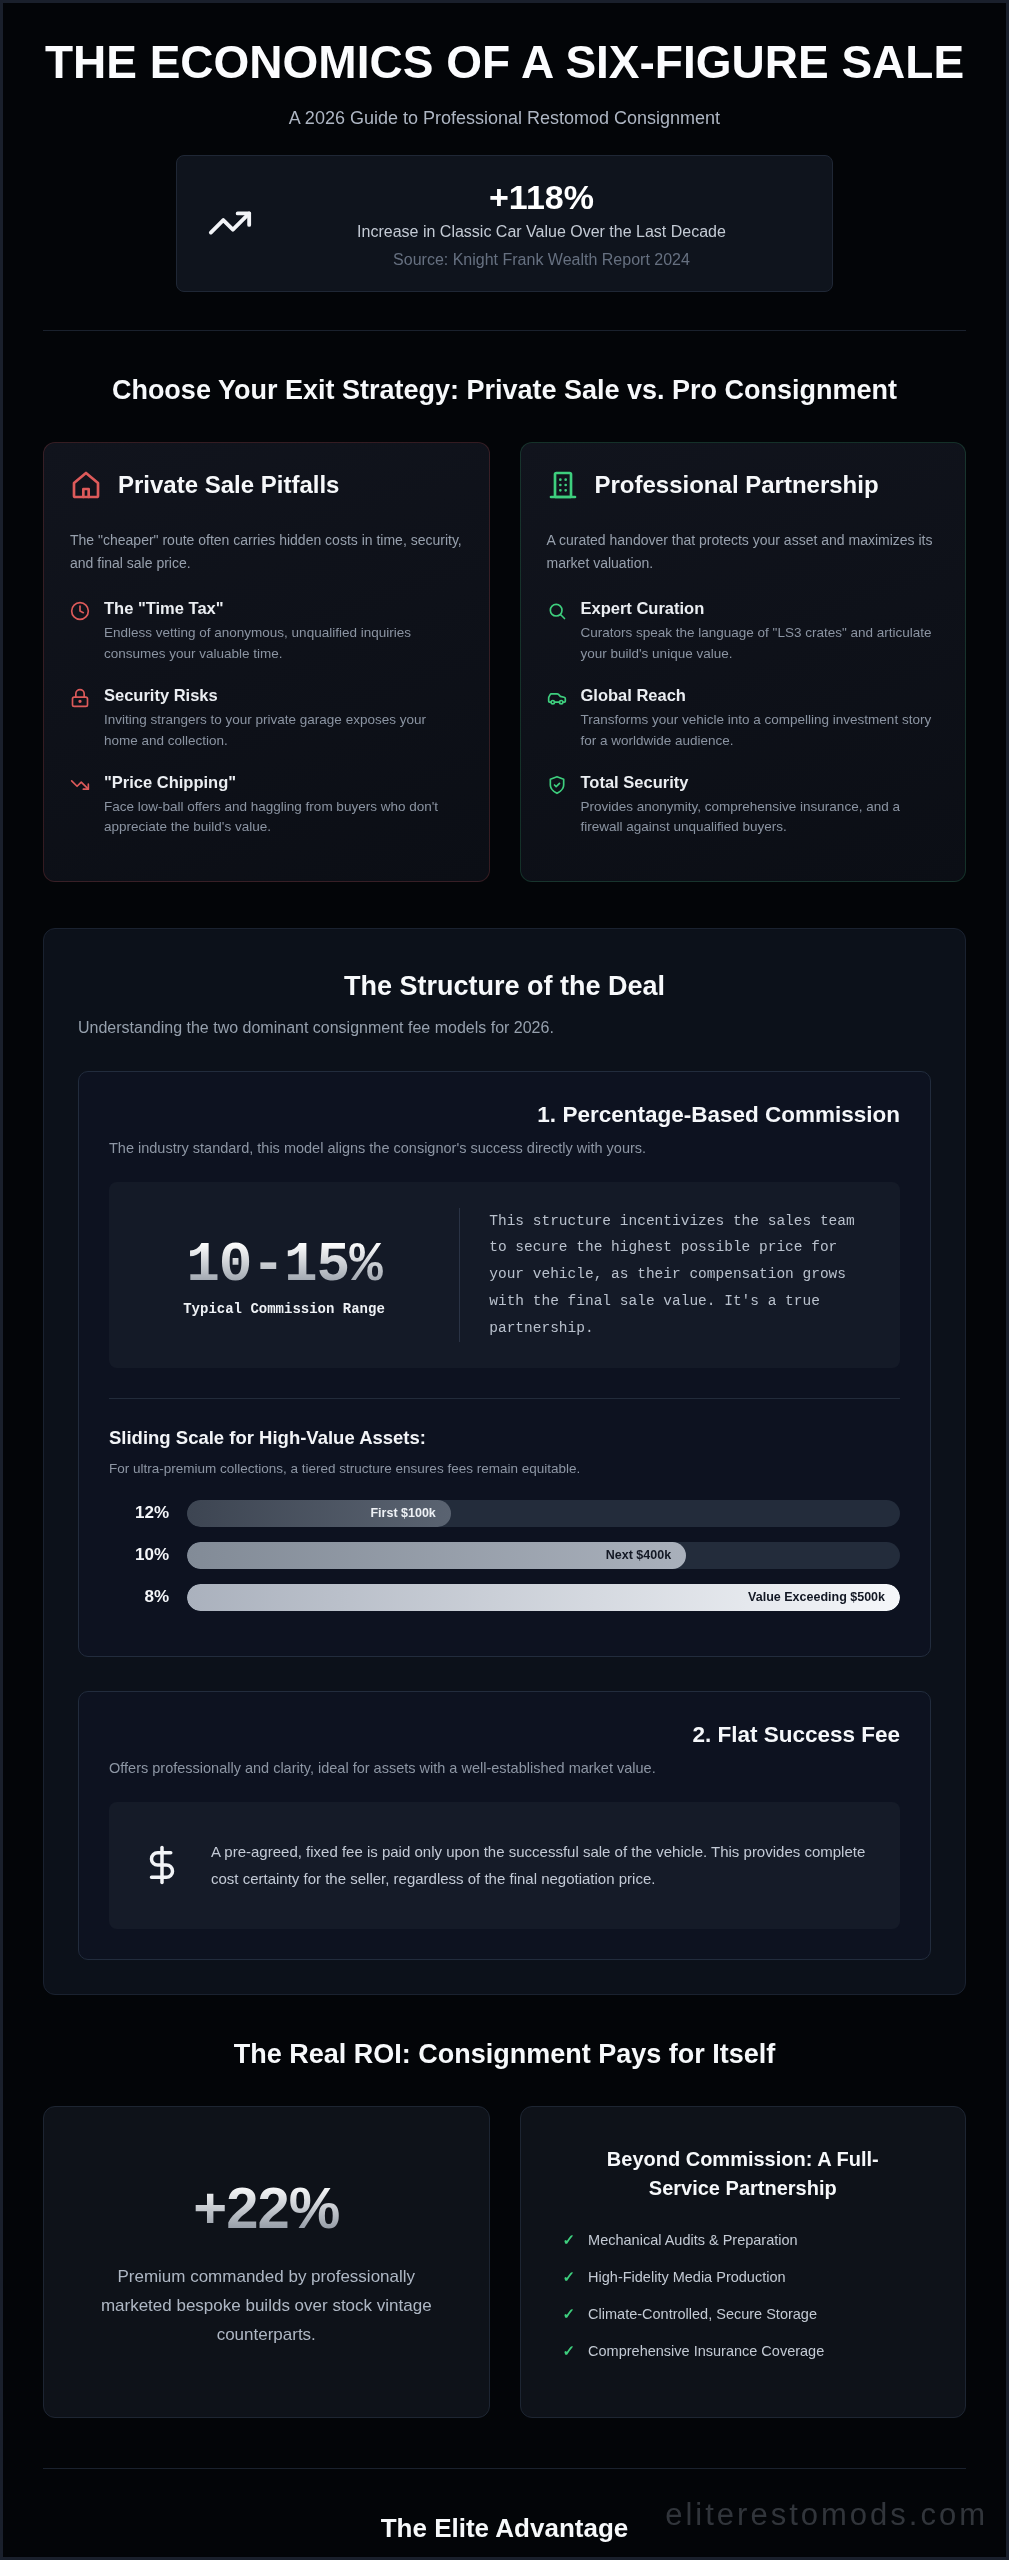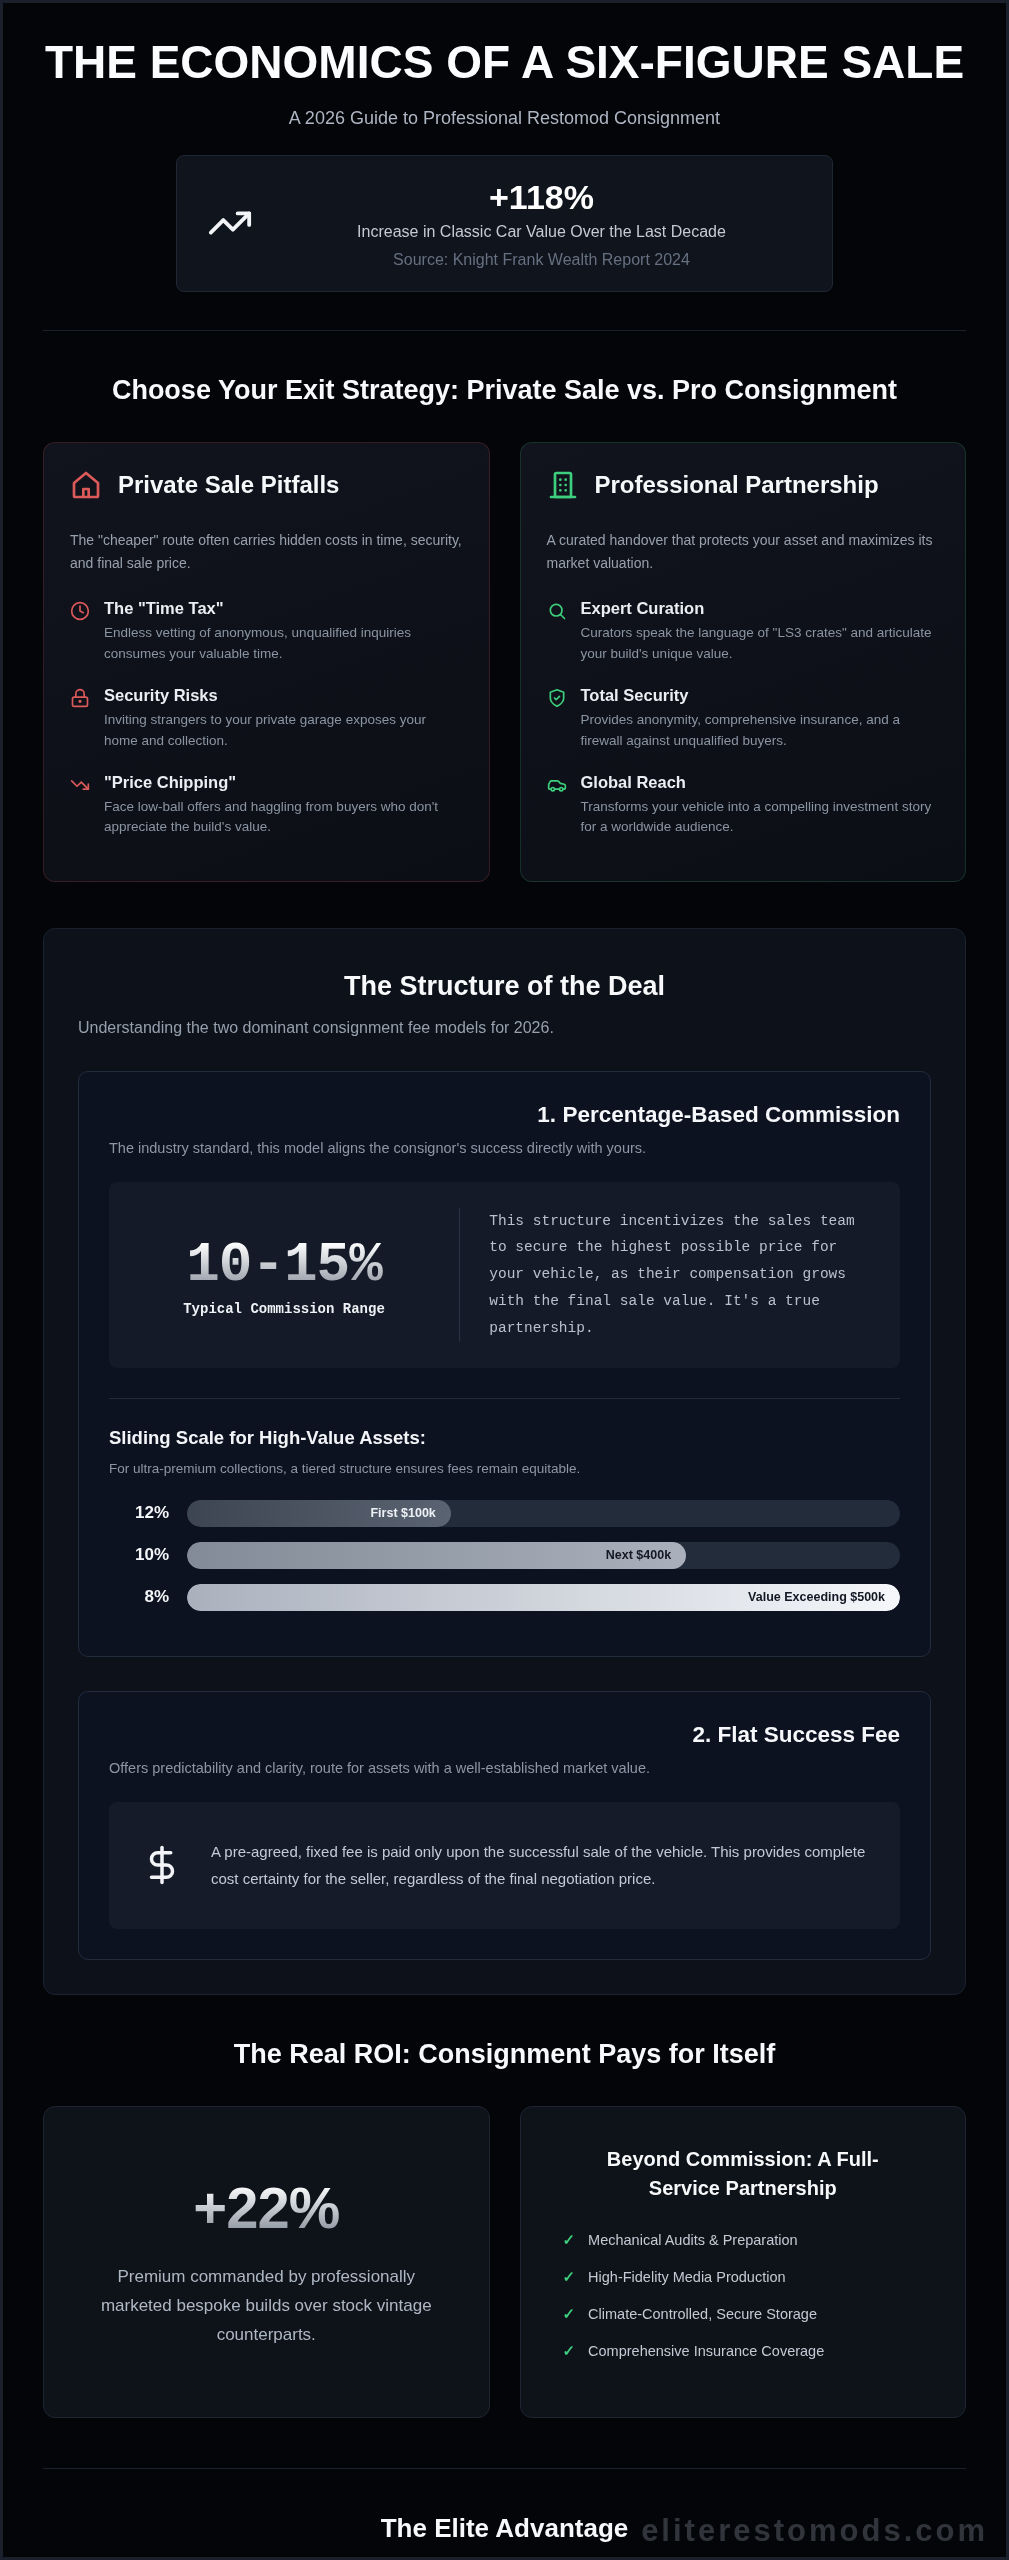--- a/index.html
+++ b/index.html
@@ -112,22 +112,22 @@
   .check-list { margin-top: 28px; padding-left: 12px; }
   .check-item { display: flex; align-items: baseline; gap: 13px; margin-bottom: 19px; font-size: 14.5px; color: #c3cad4; }
   .check-mark { font-weight: 700; font-size: 15px; }
 
   
   .footer { text-align: center; }
   .f-h2 { font-size: 26px; font-weight: 800; color: #f7f9fb; margin-top: 44px; }
   .f-tag { font-size: 17px; color: #9aa4b1; margin-top: 16px; }
   .f-body { font-size: 13.5px; color: #8791a0; line-height: 1.75; max-width: 650px; margin: 22px auto 0; }
   .watermark {
-    position: absolute; right: 18px; bottom: 8px;
-    font-size: 31px; font-weight: 700; letter-spacing: 3px;
+    position: absolute; right: 18px; bottom: 24px;
+    font-size: 31px; font-weight: 400; letter-spacing: 3px;
     color: #41454c; opacity: 0.75;
   }
   svg { display: block; }
 </style>
 </head>
 <body>
 
 <div class="page">
 
   <div class="h1">THE ECONOMICS OF A SIX-FIGURE SALE</div>
@@ -225,41 +225,41 @@
           </svg>
         </span>
         <div>
           <div class="vs-item-title">Expert Curation</div>
           <div class="vs-item-desc">Curators speak the language of "LS3 crates" and articulate your build's unique value.</div>
         </div>
       </div>
       <div class="vs-item">
         <span class="ic">
           <svg width="20" height="20" viewBox="0 0 24 24" fill="none" stroke="#3ecf7e" stroke-width="2" stroke-linecap="round" stroke-linejoin="round">
-            <path d="M12 22s8-4 8-10V5l-8-3-8 3v7c0 6 8 10 8 10z"></path>
-              <polyline points="9 12 11 14 15 10"></polyline>
-          </svg>
-        </span>
-        <div>
-          <div class="vs-item-title">Total Security</div>
-          <div class="vs-item-desc">Provides anonymity, comprehensive insurance, and a firewall against unqualified buyers.</div>
-        </div>
-      </div>
-      <div class="vs-item">
-        <span class="ic">
-          <svg width="20" height="20" viewBox="0 0 24 24" fill="none" stroke="#3ecf7e" stroke-width="2" stroke-linecap="round" stroke-linejoin="round">
             <path d="M19 17h2c.6 0 1-.4 1-1v-3c0-.9-.7-1.7-1.5-1.9L16 10l-2.2-2.3c-.5-.5-1.1-.7-1.8-.7H5.2c-.6 0-1.1.3-1.4.9L2.2 11A2 2 0 0 0 2 12v4c0 .6.4 1 1 1h2"></path>
             <circle cx="7" cy="17" r="2"></circle>
               <circle cx="17" cy="17" r="2"></circle>
               <path d="M9 17h6"></path>
           </svg>
         </span>
         <div>
           <div class="vs-item-title">Global Reach</div>
           <div class="vs-item-desc">Transforms your vehicle into a compelling investment story for a worldwide audience.</div>
+        </div>
+      </div>
+      <div class="vs-item">
+        <span class="ic">
+          <svg width="20" height="20" viewBox="0 0 24 24" fill="none" stroke="#3ecf7e" stroke-width="2" stroke-linecap="round" stroke-linejoin="round">
+            <path d="M12 22s8-4 8-10V5l-8-3-8 3v7c0 6 8 10 8 10z"></path>
+              <polyline points="9 12 11 14 15 10"></polyline>
+          </svg>
+        </span>
+        <div>
+          <div class="vs-item-title">Total Security</div>
+          <div class="vs-item-desc">Provides anonymity, comprehensive insurance, and a firewall against unqualified buyers.</div>
         </div>
       </div>
     </div>
   </div>
 
   <div class="panel">
     <div class="h2" style="margin-top:0">The Structure of the Deal</div>
     <div class="panel-sub">Understanding the two dominant consignment fee models for 2026.</div>
 
     <div class="inner-card">
@@ -297,21 +297,21 @@
             <div class="bar-pct">8%</div>
             <div class="bar-track">
               <div class="bar-fill" style="width: 100%; background: linear-gradient(90deg, rgb(170, 177, 189), rgb(245, 247, 250)); color: rgb(19, 24, 36);">Value Exceeding $500k</div>
             </div>
           </div>
         </div>
     </div>
 
     <div class="inner-card">
       <div class="h3">2. Flat Success Fee</div>
-      <div class="inner-sub">Offers predictability and clarity, route for assets with a well-established market value.</div>
+      <div class="inner-sub">Offers professionally and clarity, ideal for assets with a well-established market value.</div>
 
       <div class="note-box">
         <span>
           <svg width="42" height="42" viewBox="0 0 24 24" fill="none" stroke="#f2f4f7" stroke-width="2" stroke-linecap="round" stroke-linejoin="round">
             <line x1="12" y1="2" x2="12" y2="22"></line>
               <path d="M17 5H9.5a3.5 3.5 0 0 0 0 7h5a3.5 3.5 0 0 1 0 7H6"></path>
           </svg>
         </span>
         <div class="note-text">A pre-agreed, fixed fee is paid only upon the successful sale of the vehicle. This provides complete cost certainty for the seller, regardless of the final negotiation price.</div>
       </div>

